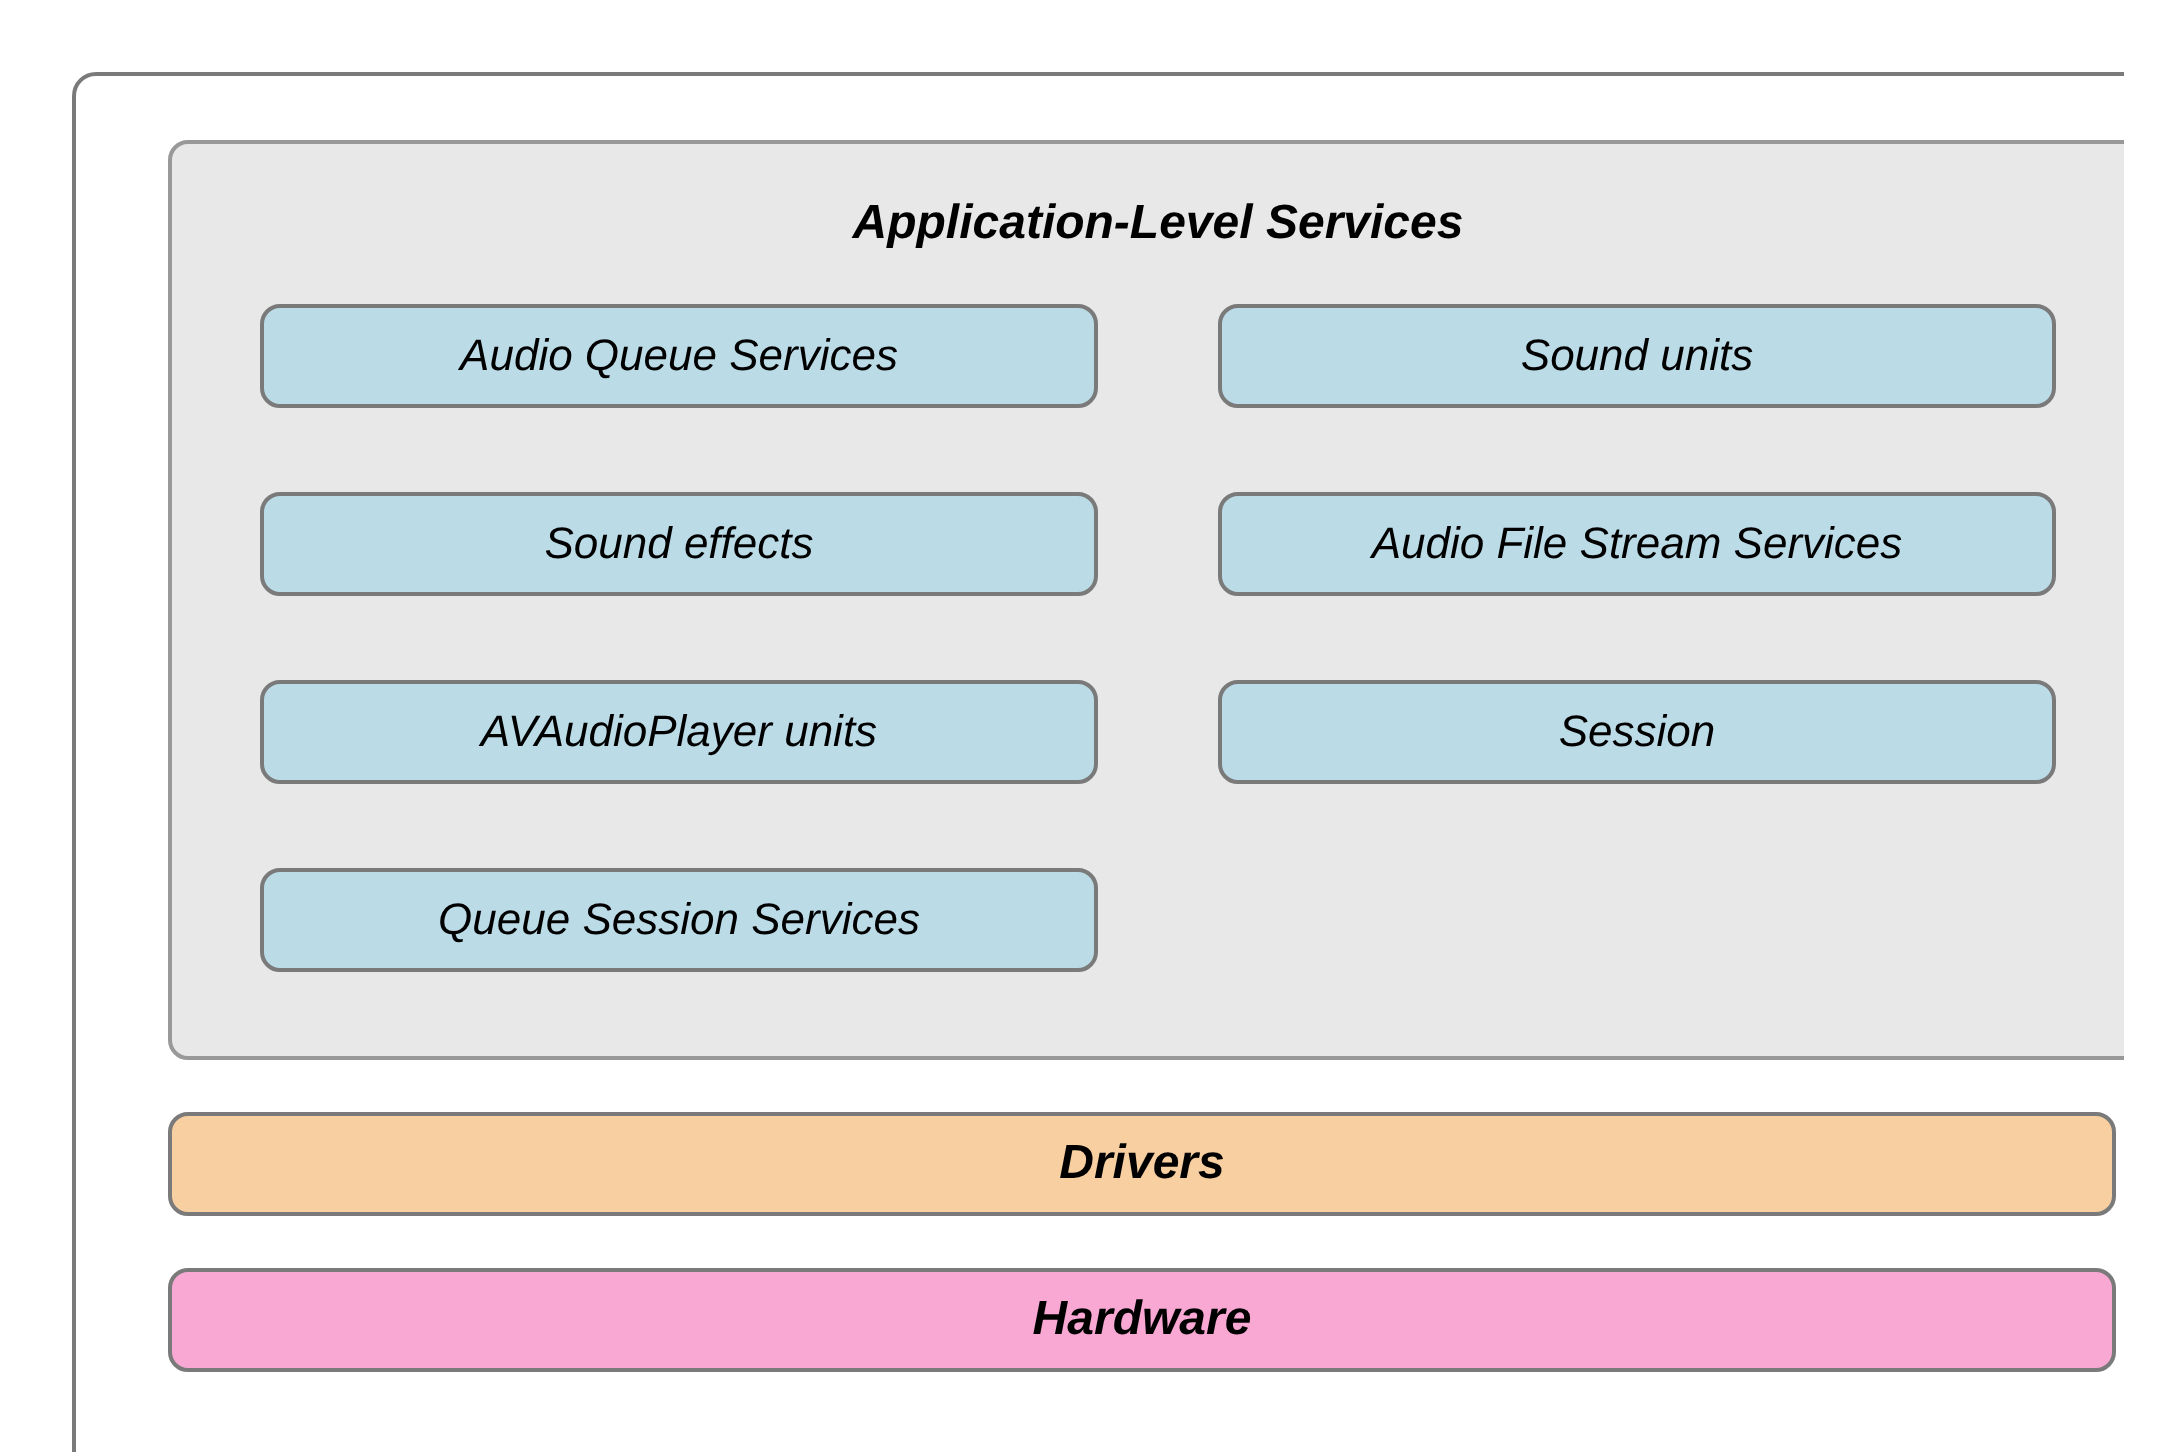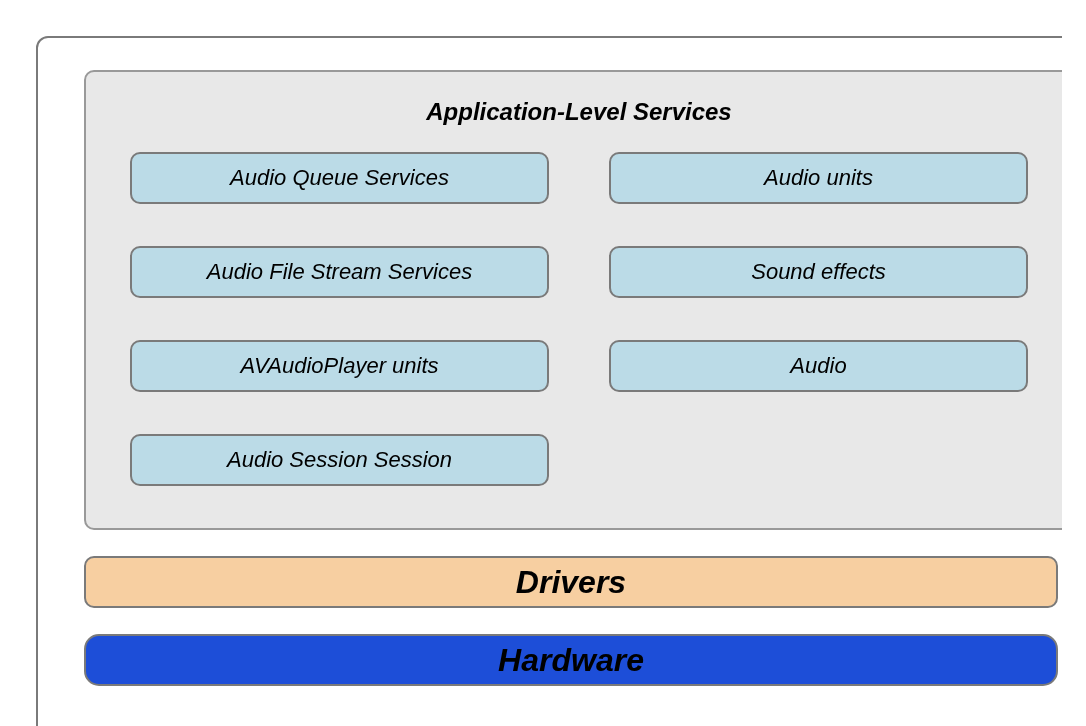--- a/index.html
+++ b/index.html
@@ -52,52 +52,51 @@
       color: #000000;
       font-weight: 400;
     }
     .layer-box {
       border: 2px solid #7a7a7a;
       border-radius: 10px;
       height: 52px;
       display: flex;
       align-items: center;
       justify-content: center;
-      font-size: 32px;
+      font-size: 24px;
       font-weight: bold;
       color: #000000;
       margin-bottom: 26px;
       width: 974px;
     }
     .layer-drivers {
       background: #f7cfa1;
     }
     .layer-hardware {
-      background: #1d4ed8;
-      border-radius: 15px;
+      background: #f9a8d4;
     }
     .empty-cell {
       visibility: hidden;
     }
   </style>
 </head>
 <body>
 
 <div class="outer-container">
 
   <div class="app-level">
     <div class="app-level-title">Application-Level Services</div>
     <div class="services-grid">
       <div class="service-box">Audio Queue Services</div>
-      <div class="service-box">Audio units</div>
+      <div class="service-box">Sound units</div>
+      <div class="service-box">Sound effects</div>
       <div class="service-box">Audio File Stream Services</div>
-      <div class="service-box">Sound effects</div>
       <div class="service-box">AVAudioPlayer units</div>
-      <div class="service-box">Audio</div>
-      <div class="service-box">Audio Session Session</div>
+      <div class="service-box">Session</div>
+      <div class="service-box">Queue Session Services</div>
       <div class="service-box empty-cell"></div>
     </div>
   </div>
 
   <div class="layer-box layer-drivers">Drivers</div>
   <div class="layer-box layer-hardware">Hardware</div>
 
 </div>
 
 </body></html>

